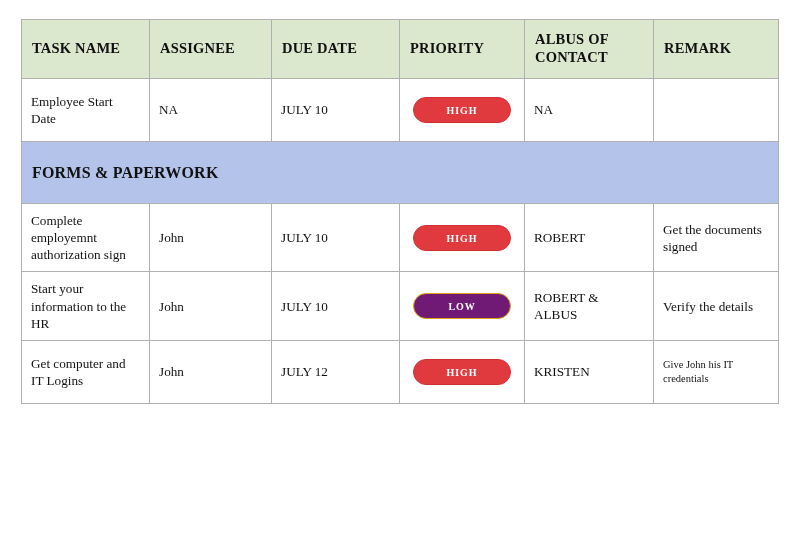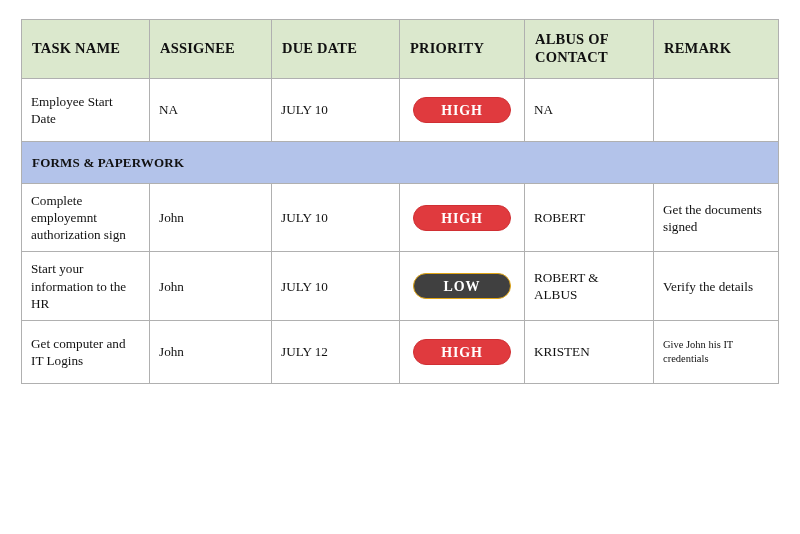--- a/index.html
+++ b/index.html
@@ -54,25 +54,25 @@
     letter-spacing: 0.2px;
     height: 44px;
     padding: 7px 10px;
     line-height: 1.24;
     color: #101010;
   }
 
   
   tr.section-row td {
     background: #b3c3ea;
-    font-size: 13px;
+    font-size: 16px;
     font-weight: bold;
     letter-spacing: 0.2px;
     height: 29px;
-    padding: 6px 10px;
+    padding: 16px 10px;
     color: #111111;
   }
 
   
   tr.data-row td {
     height: 46px;
     font-size: 13.2px;
     line-height: 1.3;
   }
   td.cell-task     { padding-left: 9px; }
@@ -80,33 +80,33 @@
   td.cell-remark   { font-size: 13px; line-height: 1.3; }
   td.cell-remark.small-remark { font-size: 10.5px; }
 
   
   .badge {
     display: inline-block;
     width: 98px;
     height: 26px;
     line-height: 26px;
     border-radius: 13px;
-    font-size: 14px;
+    font-size: 10px;
     font-weight: bold;
     letter-spacing: 0.9px;
     color: #ffffff;
     text-align: center;
     box-sizing: border-box;
   }
   .badge.high {
     background: #e03a3e;
     border: 1px solid #d02f33;
   }
   .badge.low {
-    background: #404040;
+    background: #701a75;
     border: 1px solid #e0a515;
   }
 </style>
 </head>
 <body>
 
 <div id="onboarding-table-wrap">
   <table class="onboarding-table">
     <colgroup>
       <col class="c-task">

